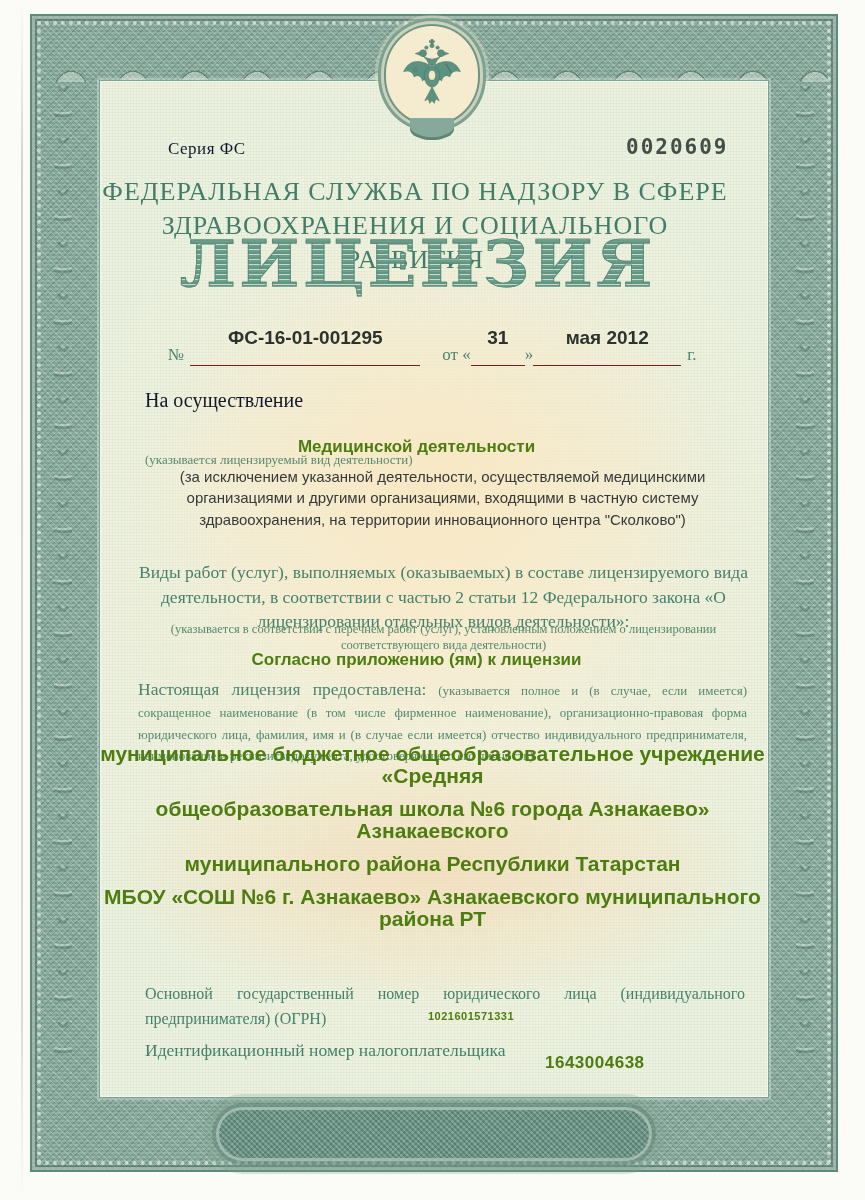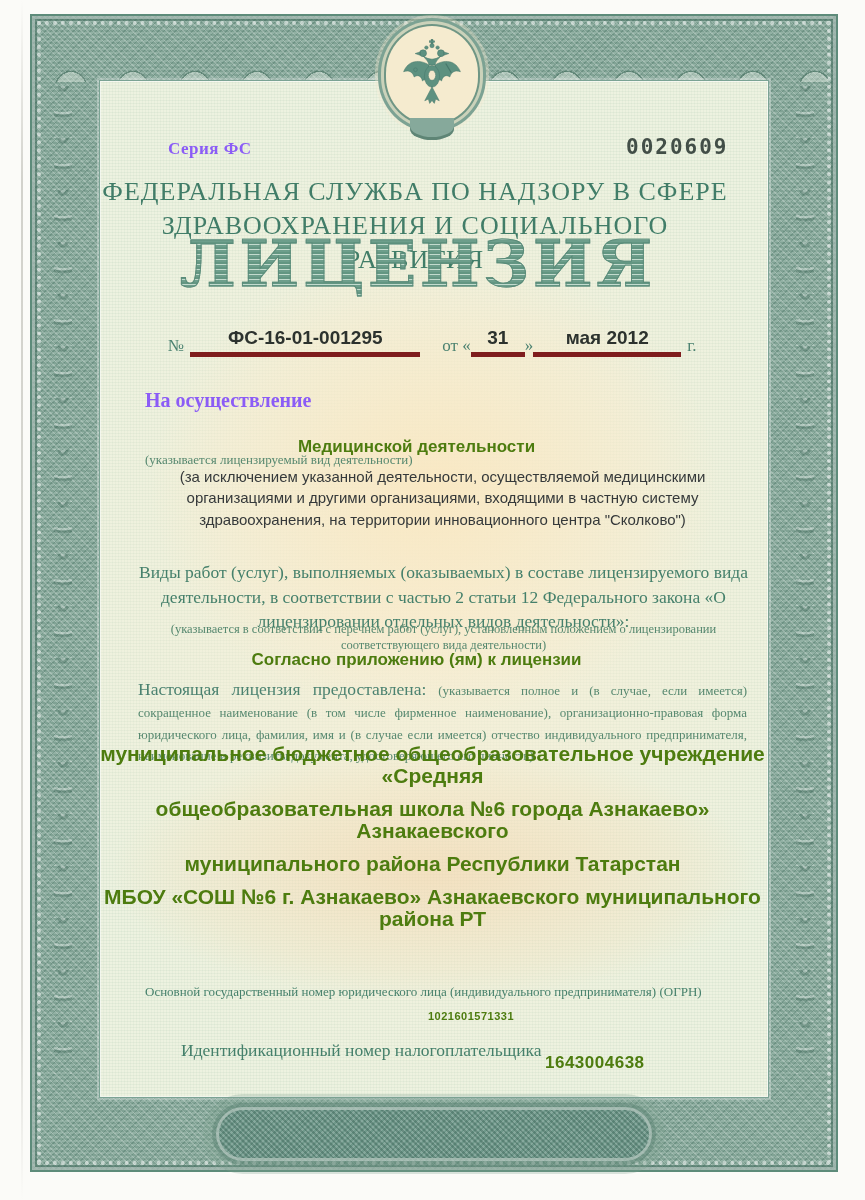--- a/index.html
+++ b/index.html
@@ -68,21 +68,21 @@
     box-shadow:0 0 0 2px #6f9685, 0 0 0 5px rgba(246,236,208,.65), 0 0 0 8px #7ca293, 0 0 0 11px rgba(246,236,208,.35);
     display:flex;align-items:center;justify-content:center;z-index:3;
   }
   .medallion::after{
     content:"";position:absolute;left:50%;bottom:-16px;transform:translateX(-50%);
     width:44px;height:22px;background:#86a99b;border-radius:0 0 60% 60%;
     box-shadow:inset 0 -3px 0 rgba(46,88,72,.45);z-index:-1;
   }
 
   
-  .green-serif{color:#8b5cf6;font-weight:bold;}
+  .green-serif{color:#0f172a;}
   .series-label{left:168px;top:139px;font-size:17px;letter-spacing:.5px;}
   .form-number{
     left:626px;top:135px;font-family:"DejaVu Sans Mono", monospace;
     font-size:21px;color:#424e47;letter-spacing:2px;font-weight:bold;
   }
   .authority{
     left:90px;right:125px;top:175px;text-align:center;
     font-weight:normal;font-size:26px;line-height:1.3;color:#417d68;letter-spacing:1px;
   }
   .license-title{
@@ -96,23 +96,23 @@
       -webkit-background-clip:text;background-clip:text;color:transparent;
       -webkit-text-stroke:1px rgba(88,138,120,.95);
     }
   }
   .number-line{
     left:168px;top:327px;right:140px;display:flex;align-items:flex-end;
     font-size:17px;color:#4b8270;
   }
   .number-line .lbl{padding:0 0 1px 0;}
   .number-line .field{
-    border-bottom:5px solid #7f1d1d;text-align:center;
+    border-bottom:1px solid #7f1d1d;text-align:center;
     font-family:"Liberation Sans", sans-serif;font-weight:bold;
-    font-size:19px;color:#2c322e;padding-bottom:3px;
+    font-size:19px;color:#2c322e;padding-bottom:16px;
   }
   .f-number{width:230px;margin-left:6px;}
   .lbl-ot{margin-left:22px;}
   .f-day{width:54px;}
   .f-month{width:148px;}
   .lbl-g{margin-left:6px;}
 
   .grant-label{left:145px;top:389px;font-size:20px;}
   .small-note{color:#56886f;font-size:13px;}
   .grant-note{left:145px;top:414px;margin-top:38px;}
@@ -123,23 +123,23 @@
     font-family:"Liberation Sans", sans-serif;font-size:15px;color:#35393a;line-height:1.42;
   }
   .works-par{left:136px;right:114px;top:560px;text-align:center;font-size:17.5px;line-height:1.4;color:#45806b;}
   .works-note{left:136px;right:114px;top:621px;text-align:center;font-size:12.5px;line-height:1.3;}
   .works-value{left:100px;right:132px;top:650px;text-align:center;font-size:17px;}
   .grantee-par{left:138px;right:118px;top:678px;text-align:justify;line-height:1.34;margin:0;}
   .grantee-lead{font-size:17.5px;color:#4b8270;}
   .grantee-note{font-size:13px;}
   .grantee-names{left:98px;right:98px;top:743px;text-align:center;font-size:21px;}
   .grantee-names .name-line{display:block;margin-bottom:11px;line-height:1.05;}
-  .ogrn-label{left:145px;top:982px;width:600px;text-align:justify;font-size:13px;line-height:1.55;color:#45806b;}
+  .ogrn-label{left:145px;top:982px;width:600px;text-align:justify;font-size:16px;line-height:1.55;color:#45806b;}
   .ogrn-value{left:428px;top:1010px;font-size:11px;letter-spacing:.5px;}
-  .inn-label{left:145px;top:1040px;font-size:17.5px;color:#45806b;margin-left:36px;}
+  .inn-label{left:145px;top:1040px;font-size:17.5px;color:#45806b;}
   .inn-value{left:545px;top:1053px;font-size:17px;letter-spacing:.5px;}
 </style>
 </head>
 <body>
 
 <div class="page">
   <div class="fold-line"></div>
 
   <div class="frame">
     <div class="frame-arches"></div>

